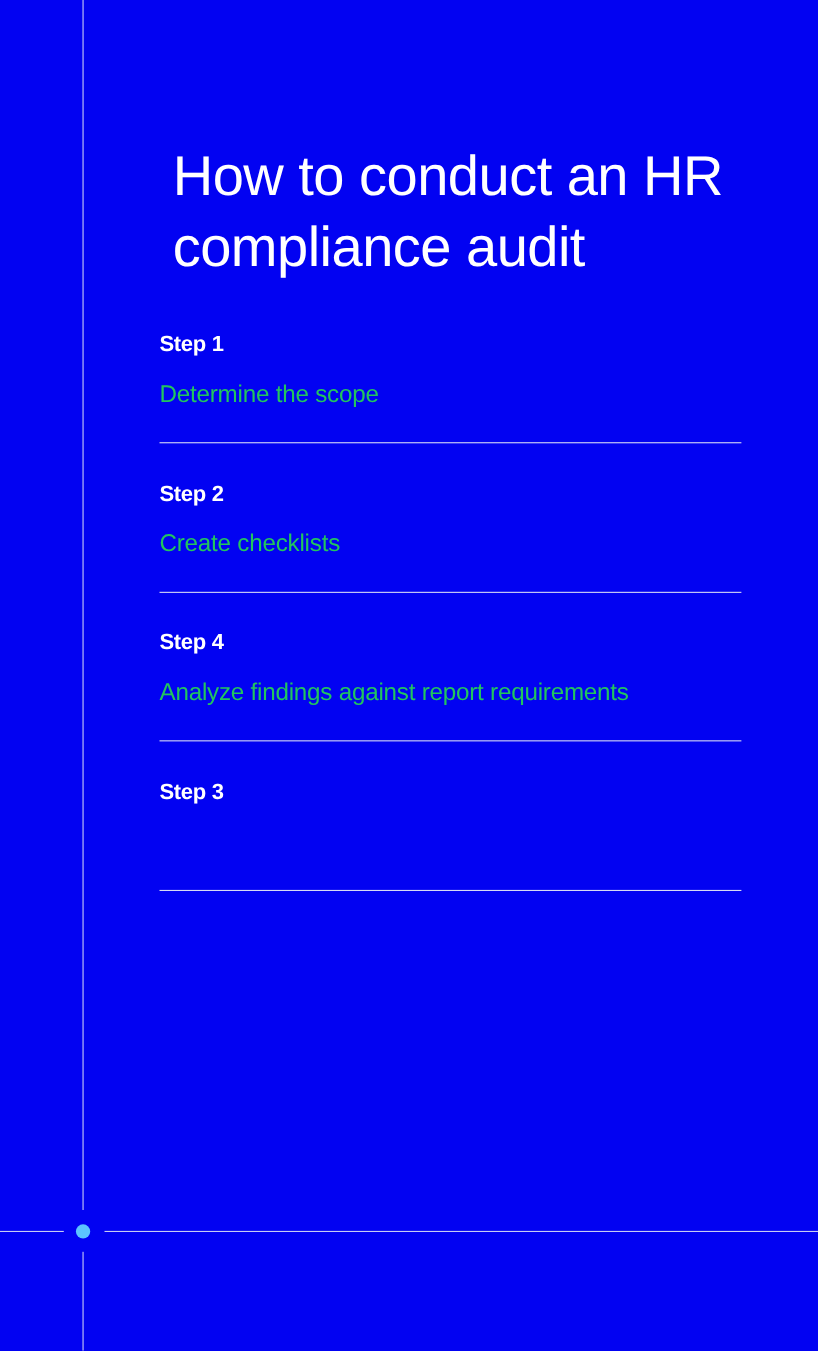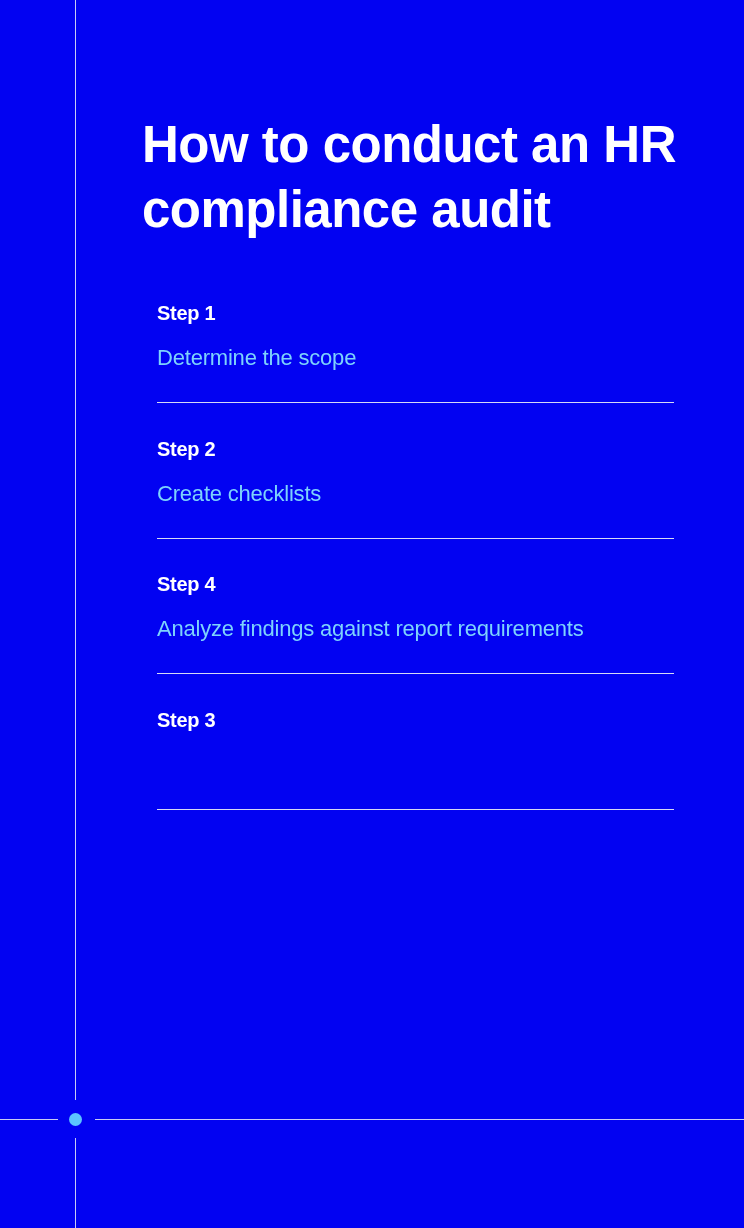--- a/index.html
+++ b/index.html
@@ -25,36 +25,36 @@
     .hline-right {
       position: absolute; left: 95px; top: 1119px; right: 0; height: 1px;
       background: #c8ccf4;
     }
     .dot {
       position: absolute; left: 69px; top: 1113px; width: 13px; height: 13px;
       border-radius: 50%; background: #5cc4ff;
     }
     .title {
       position: absolute; left: 142px; top: 112px; width: 560px;
-      font-size: 51px; line-height: 65px; font-weight: bold;
-      letter-spacing: -0.5px; margin: 0; color: #ffffff;
+      font-size: 51px; line-height: 65px; font-weight: normal;
+      letter-spacing: -0.5px; margin: 15px; color: #ffffff;
     }
     .steps {
       position: absolute; left: 145px; top: 298px; width: 529px;
     }
     .step {
-      height: 135.5px; position: relative; margin-left: 12px;
+      height: 135.5px; position: relative;
     }
     .step-label {
       position: absolute; left: 0; top: 4px;
       font-size: 20px; font-weight: bold; letter-spacing: -0.3px;
     }
     .step-text {
       position: absolute; left: 0; top: 47px;
-      font-size: 22px; color: #7dd3fc; letter-spacing: -0.2px;
+      font-size: 22px; color: #22c55e; letter-spacing: -0.2px;
     }
     .divider {
       position: absolute; left: 0; right: 0; top: 104px; height: 1px;
       background: #d6d9f6;
     }
   </style>
 </head>
 <body>
 
 <div class="vline-top"></div>

